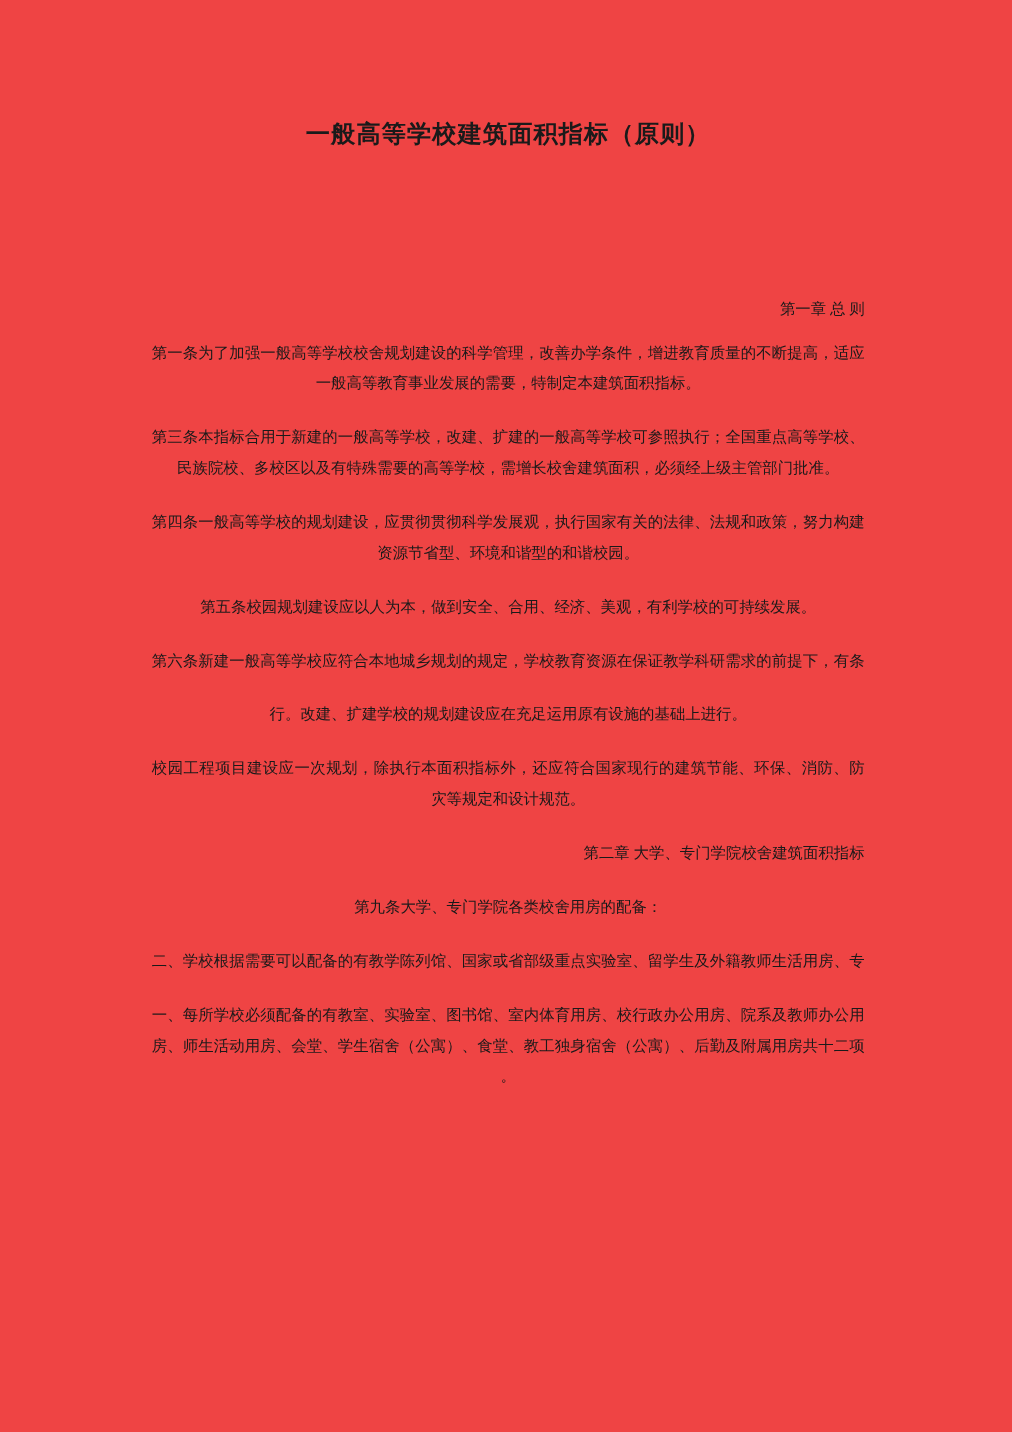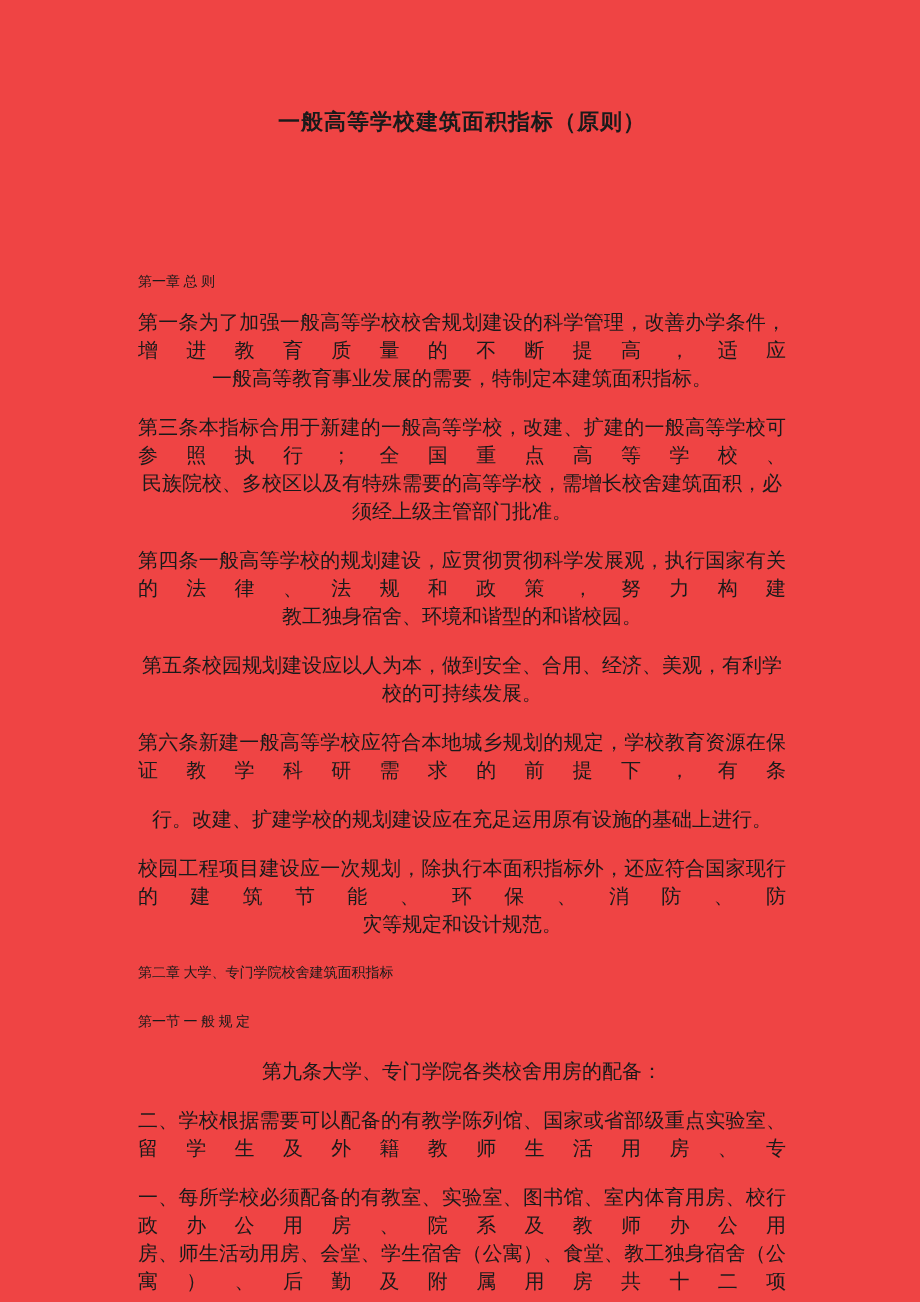--- a/index.html
+++ b/index.html
@@ -27,28 +27,28 @@
     font-weight: bold;
     line-height: 33px;
     text-align: center;
     margin: 0 0 130px 0;
     letter-spacing: 1px;
   }
   .heading {
     font-size: 14px;
     font-weight: normal;
     line-height: 28px;
-    text-align: left;
+    text-align: right;
     margin: 0 0 21px 0;
   }
   .heading.tight {
     margin-bottom: 12px;
   }
   .para {
-    font-size: 20px;
+    font-size: 14px;
     margin: 0 0 21px 0;
   }
   .jline {               
     line-height: 28px;
     text-align: justify;
     text-align-last: justify;
   }
   .lline {               
     line-height: 28px;
     text-align: center;
@@ -71,21 +71,21 @@
   <div class="para">
   </div>
 
   <div class="para">
     <div class="jline">第三条本指标合用于新建的一般高等学校，改建、扩建的一般高等学校可参照执行；全国重点高等学校、</div>
     <div class="lline">民族院校、多校区以及有特殊需要的高等学校，需增长校舍建筑面积，必须经上级主管部门批准。</div>
   </div>
 
   <div class="para">
     <div class="jline">第四条一般高等学校的规划建设，应贯彻贯彻科学发展观，执行国家有关的法律、法规和政策，努力构建</div>
-    <div class="lline">教工独身宿舍、环境和谐型的和谐校园。</div>
+    <div class="lline">资源节省型、环境和谐型的和谐校园。</div>
   </div>
 
   <div class="para">
     <div class="lline">第五条校园规划建设应以人为本，做到安全、合用、经济、美观，有利学校的可持续发展。</div>
   </div>
 
   <div class="para">
     <div class="jline">第六条新建一般高等学校应符合本地城乡规划的规定，学校教育资源在保证教学科研需求的前提下，有条</div>
   </div>
 
@@ -93,21 +93,20 @@
     <div class="lline">行。改建、扩建学校的规划建设应在充足运用原有设施的基础上进行。</div>
   </div>
 
   <div class="para">
     <div class="jline">校园工程项目建设应一次规划，除执行本面积指标外，还应符合国家现行的建筑节能、环保、消防、防</div>
     <div class="lline">灾等规定和设计规范。</div>
   </div>
 
   <div class="heading">第二章 大学、专门学院校舍建筑面积指标</div>
 
-  <div class="heading">第一节 一 般 规 定</div>
 
   <div class="para">
     <div class="lline">第九条大学、专门学院各类校舍用房的配备：</div>
   </div>
 
   <div class="para">
     <div class="jline">二、学校根据需要可以配备的有教学陈列馆、国家或省部级重点实验室、留学生及外籍教师生活用房、专</div>
   </div>
 
   <div class="para">

